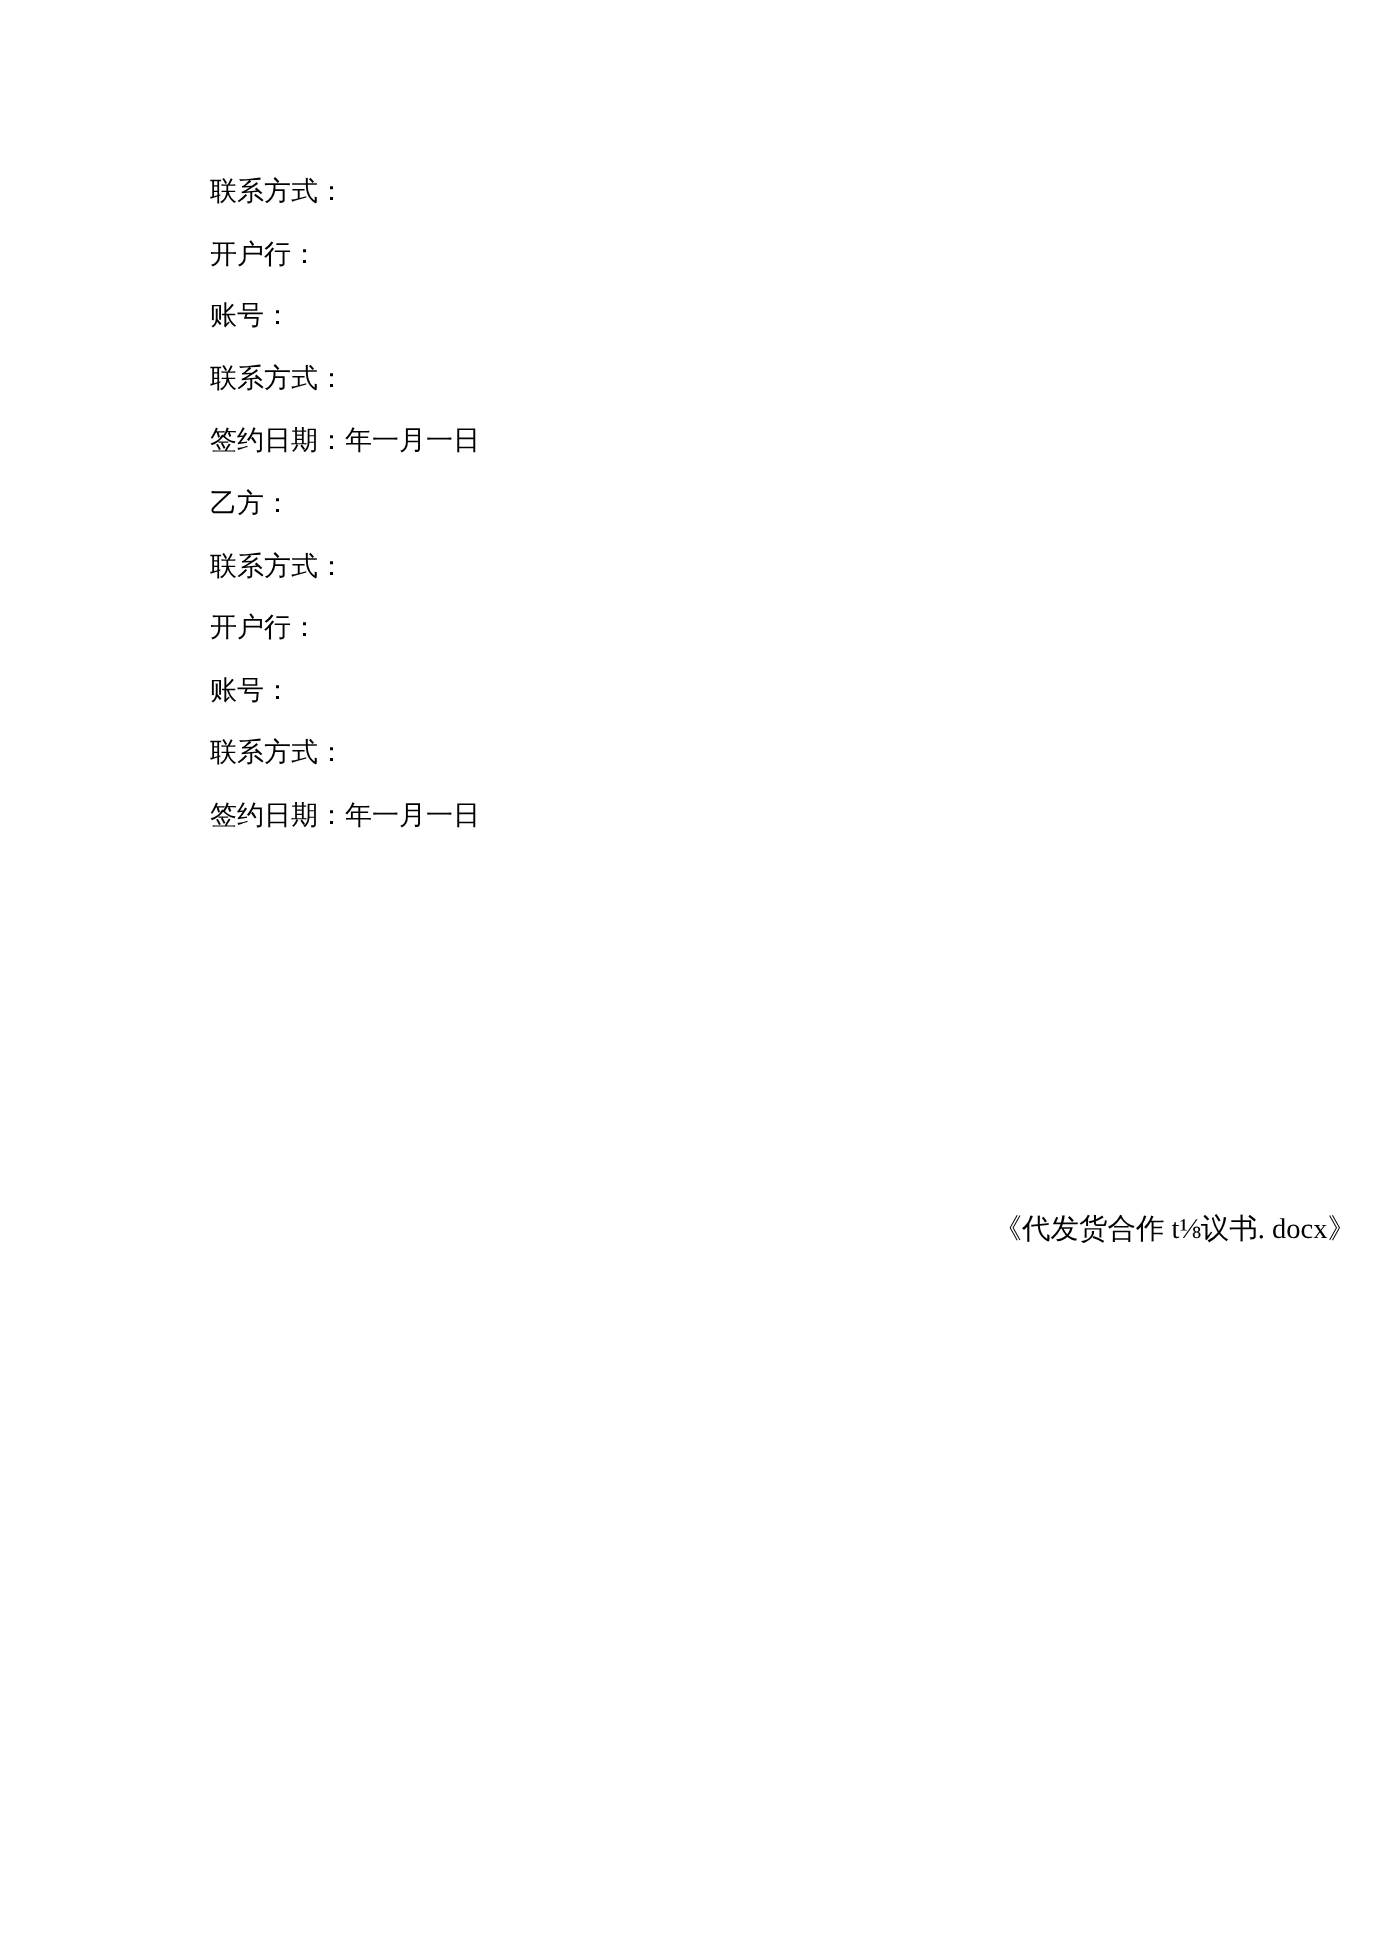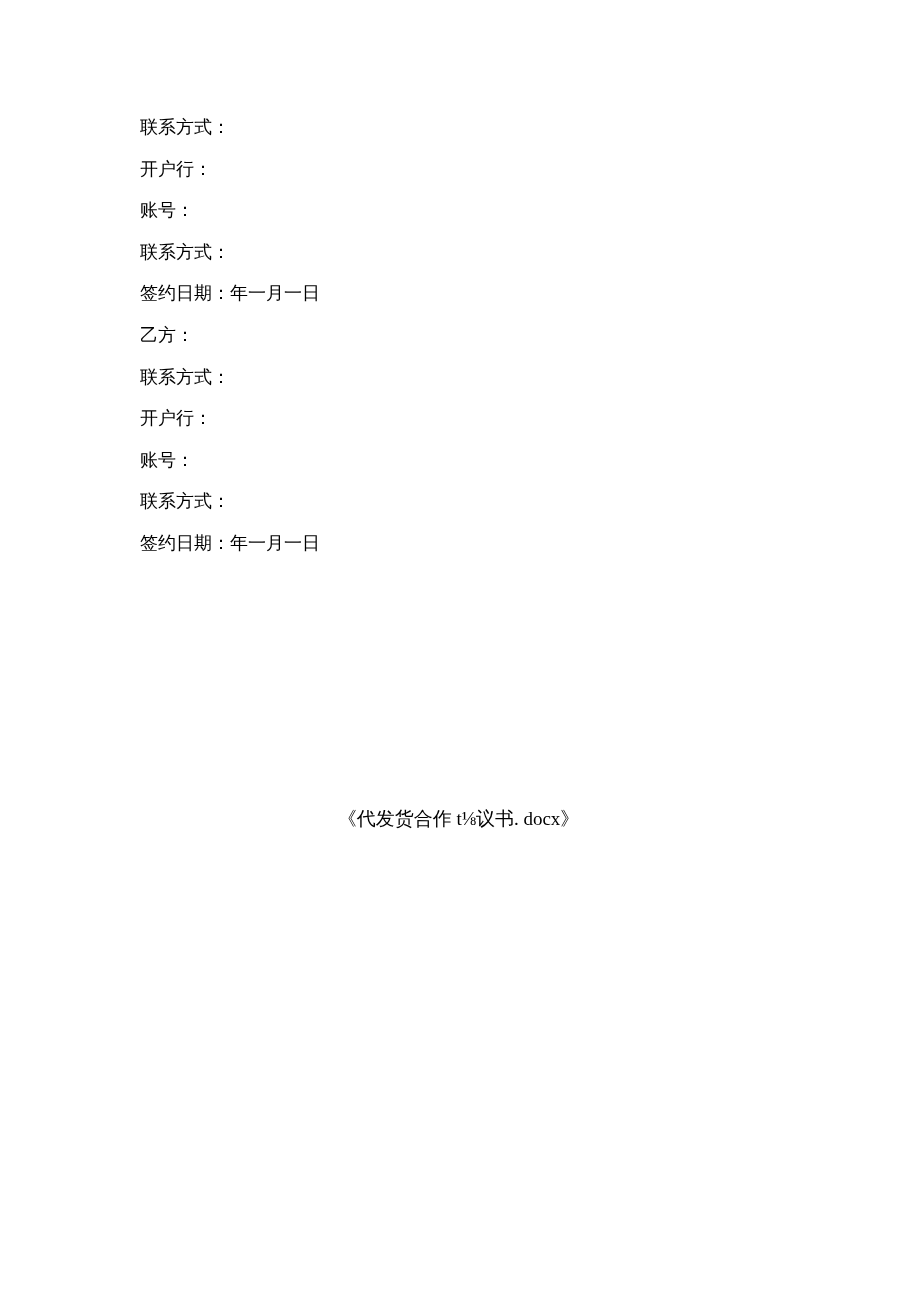--- a/index.html
+++ b/index.html
@@ -21,22 +21,22 @@
     }
     .field-line {
       line-height: 2.2;
       margin-bottom: 2px;
       font-family: Liberation Serif, serif;
     }
     .footer-title {
       position: absolute;
       top: 806px;
       left: 0;
-      right: 3px;
-      text-align: center;
+      right: 16px;
+      text-align: right;
       font-size: 19px;
     }
   </style>
 </head>
 <body>
 
 <div class="field-line">联系方式：</div>
 <div class="field-line">开户行：</div>
 <div class="field-line">账号：</div>
 <div class="field-line">联系方式：</div>

